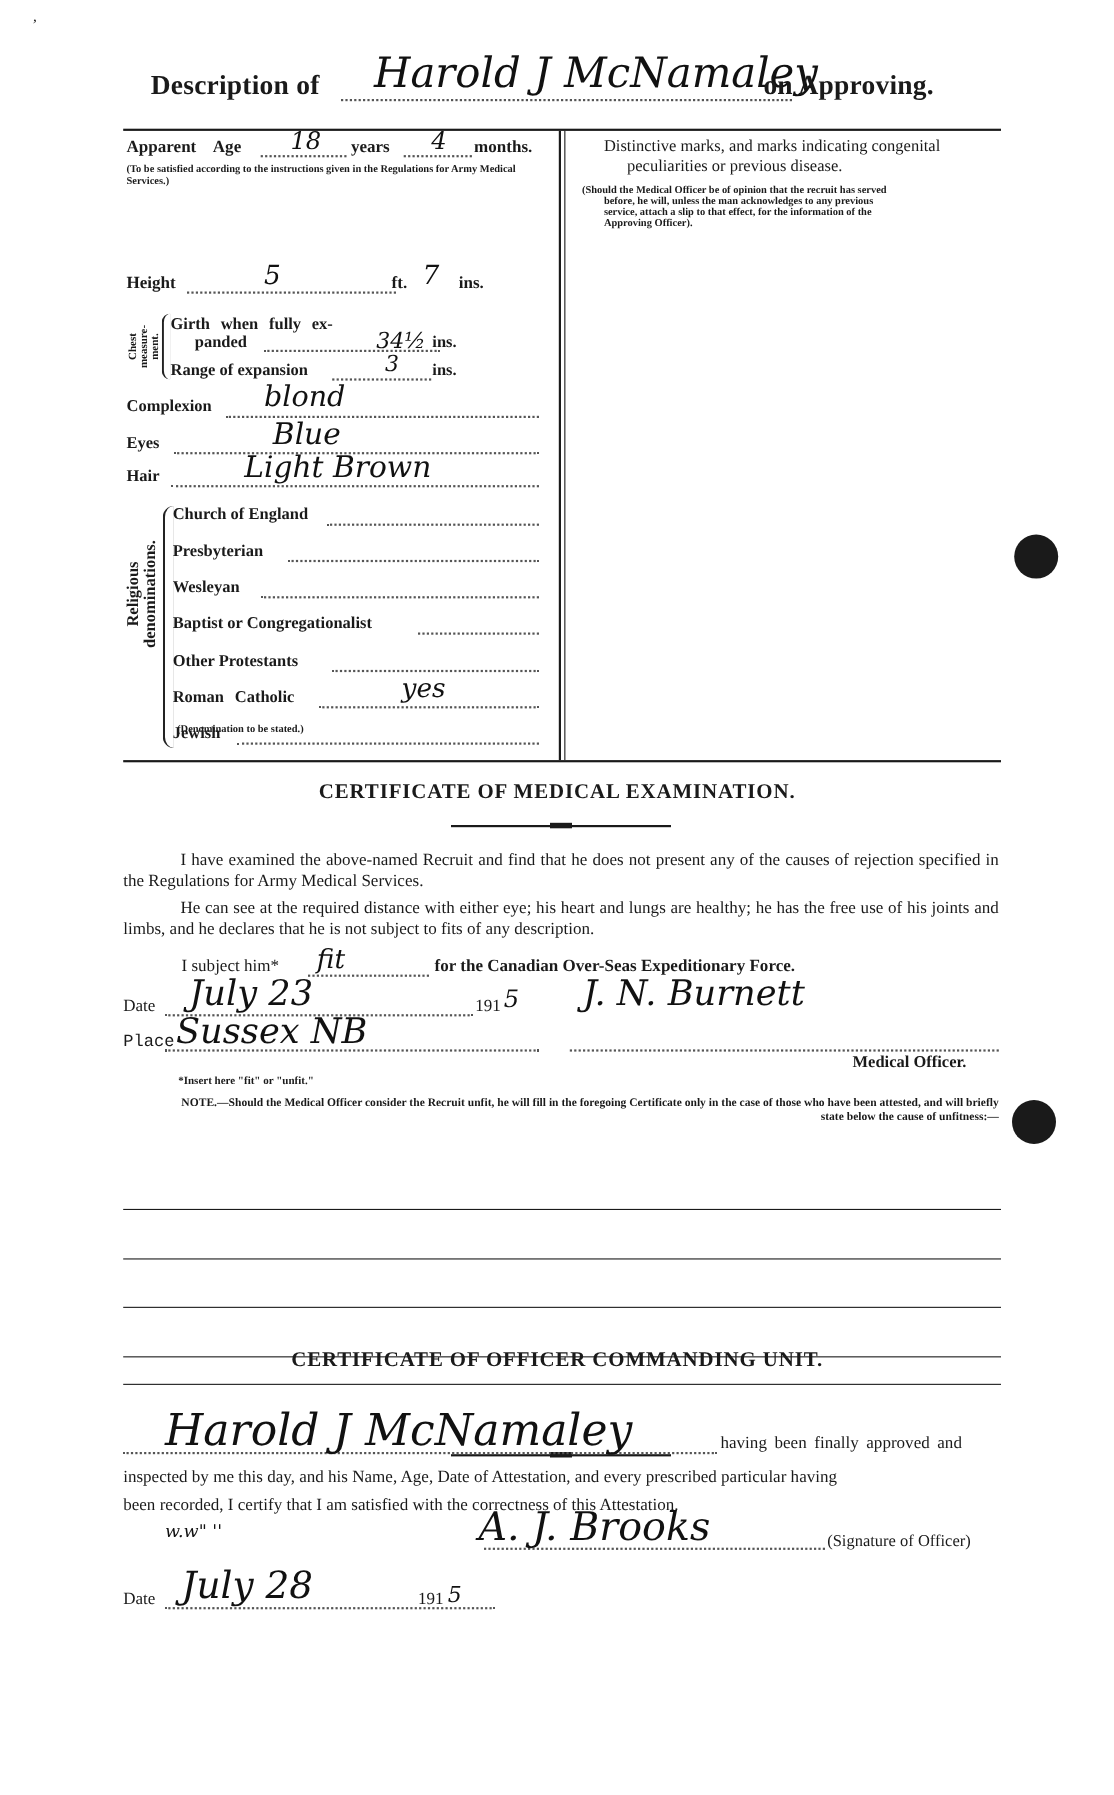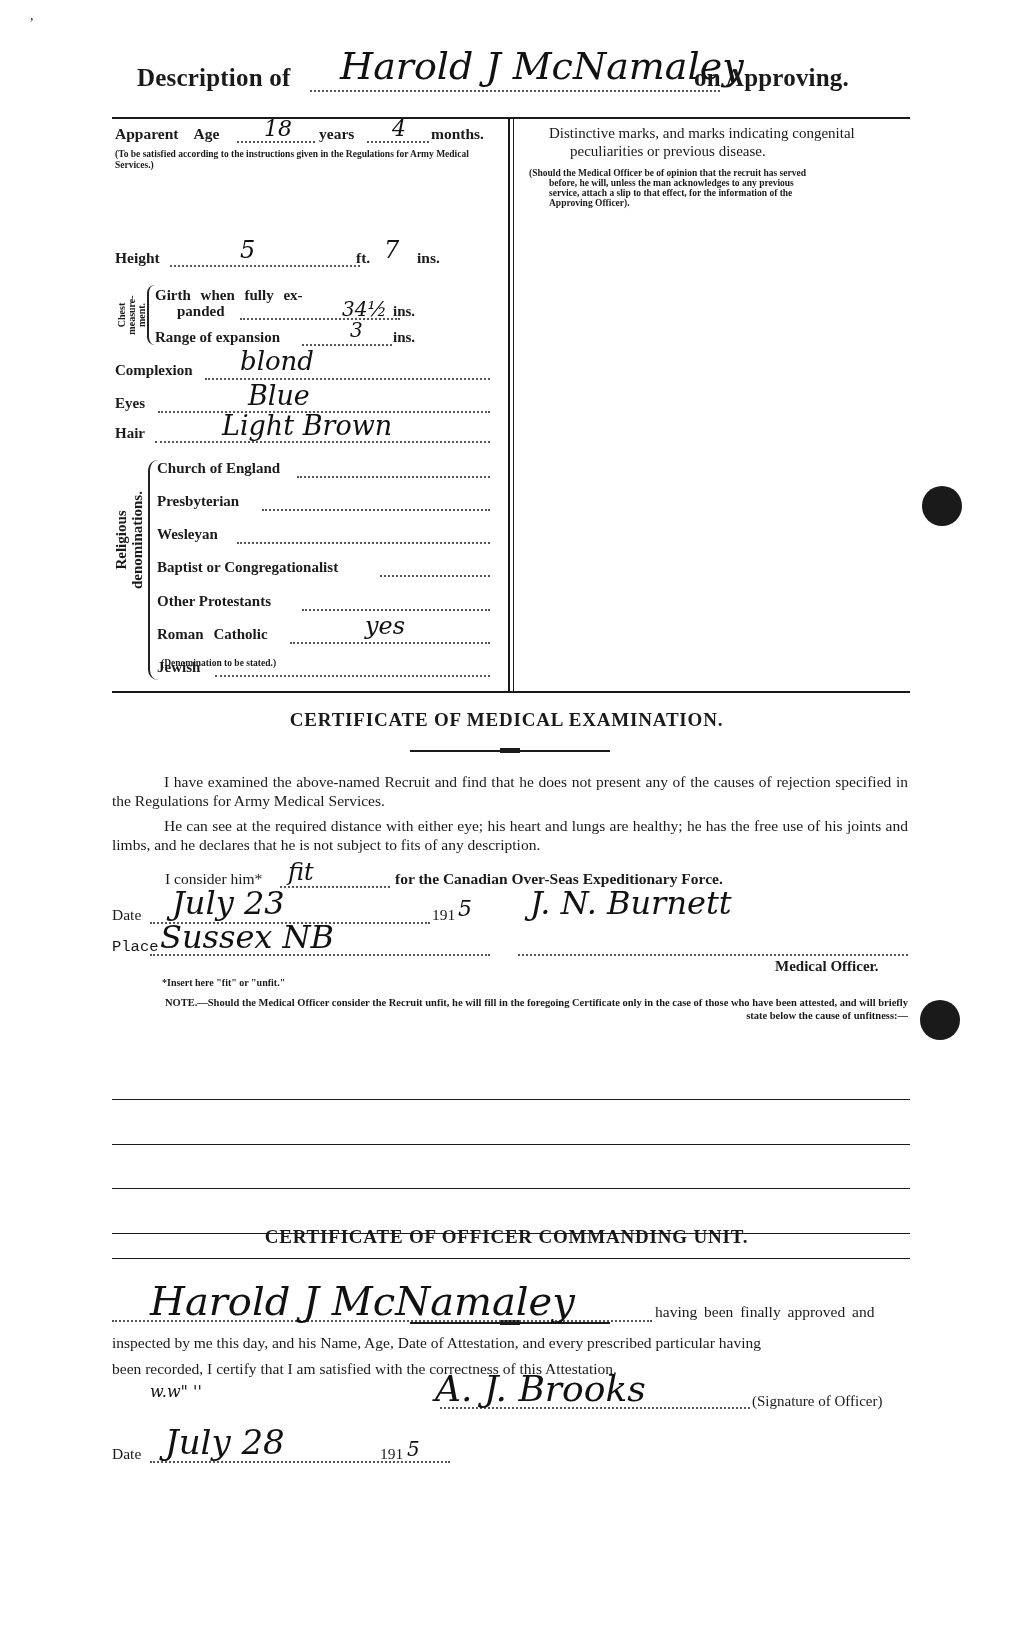--- a/index.html
+++ b/index.html
@@ -113,21 +113,21 @@
 <div class="dot" style="left:922px;top:486px;"></div>
 <div class="dot" style="left:920px;top:1000px;"></div>
 
 <div class="abs hdr" style="left:0;width:1013px;top:709px;text-align:center;padding-left:0;">CERTIFICATE OF MEDICAL EXAMINATION.</div>
 <div class="rule" style="left:410px;top:750px;width:200px;height:2px;"></div>
 <div class="rule" style="left:500px;top:748px;width:20px;height:5px;"></div>
 
 <div class="abs body" style="left:112px;top:772px;width:796px;text-indent:52px;text-align:justify;font-weight:normal;font-size:15.5px;">I have examined the above-named Recruit and find that he does not present any of the causes of rejection specified in the Regulations for Army Medical Services.</div>
 <div class="abs body" style="left:112px;top:816px;width:796px;text-indent:52px;text-align:justify;font-weight:normal;font-size:15.5px;">He can see at the required distance with either eye; his heart and lungs are healthy; he has the free use of his joints and limbs, and he declares that he is not subject to fits of any description.</div>
 
-<div class="abs" style="left:165px;top:870px;font-size:15.5px;">I consider him*</div>
+<div class="abs" style="left:165px;top:870px;font-size:15.5px;">I subject him*</div>
 <div class="abs dots" style="left:280px;top:886px;width:110px;"></div>
 <div class="abs hw" style="left:288px;top:858px;font-size:24px;">fit</div>
 <div class="abs" style="left:395px;top:870px;font-size:15.5px;">
   <span style="font-weight:bold;">for the Canadian Over-Seas Expeditionary Force.</span>
 </div>
 
 <div class="abs" style="left:112px;top:906px;font-size:15.5px;">Date</div>
 <div class="abs dots" style="left:150px;top:922px;width:280px;"></div>
 <div class="abs hw" style="left:172px;top:884px;font-size:32px;">July 23</div>
 <div class="abs" style="left:432px;top:906px;font-size:15.5px;">191</div>

